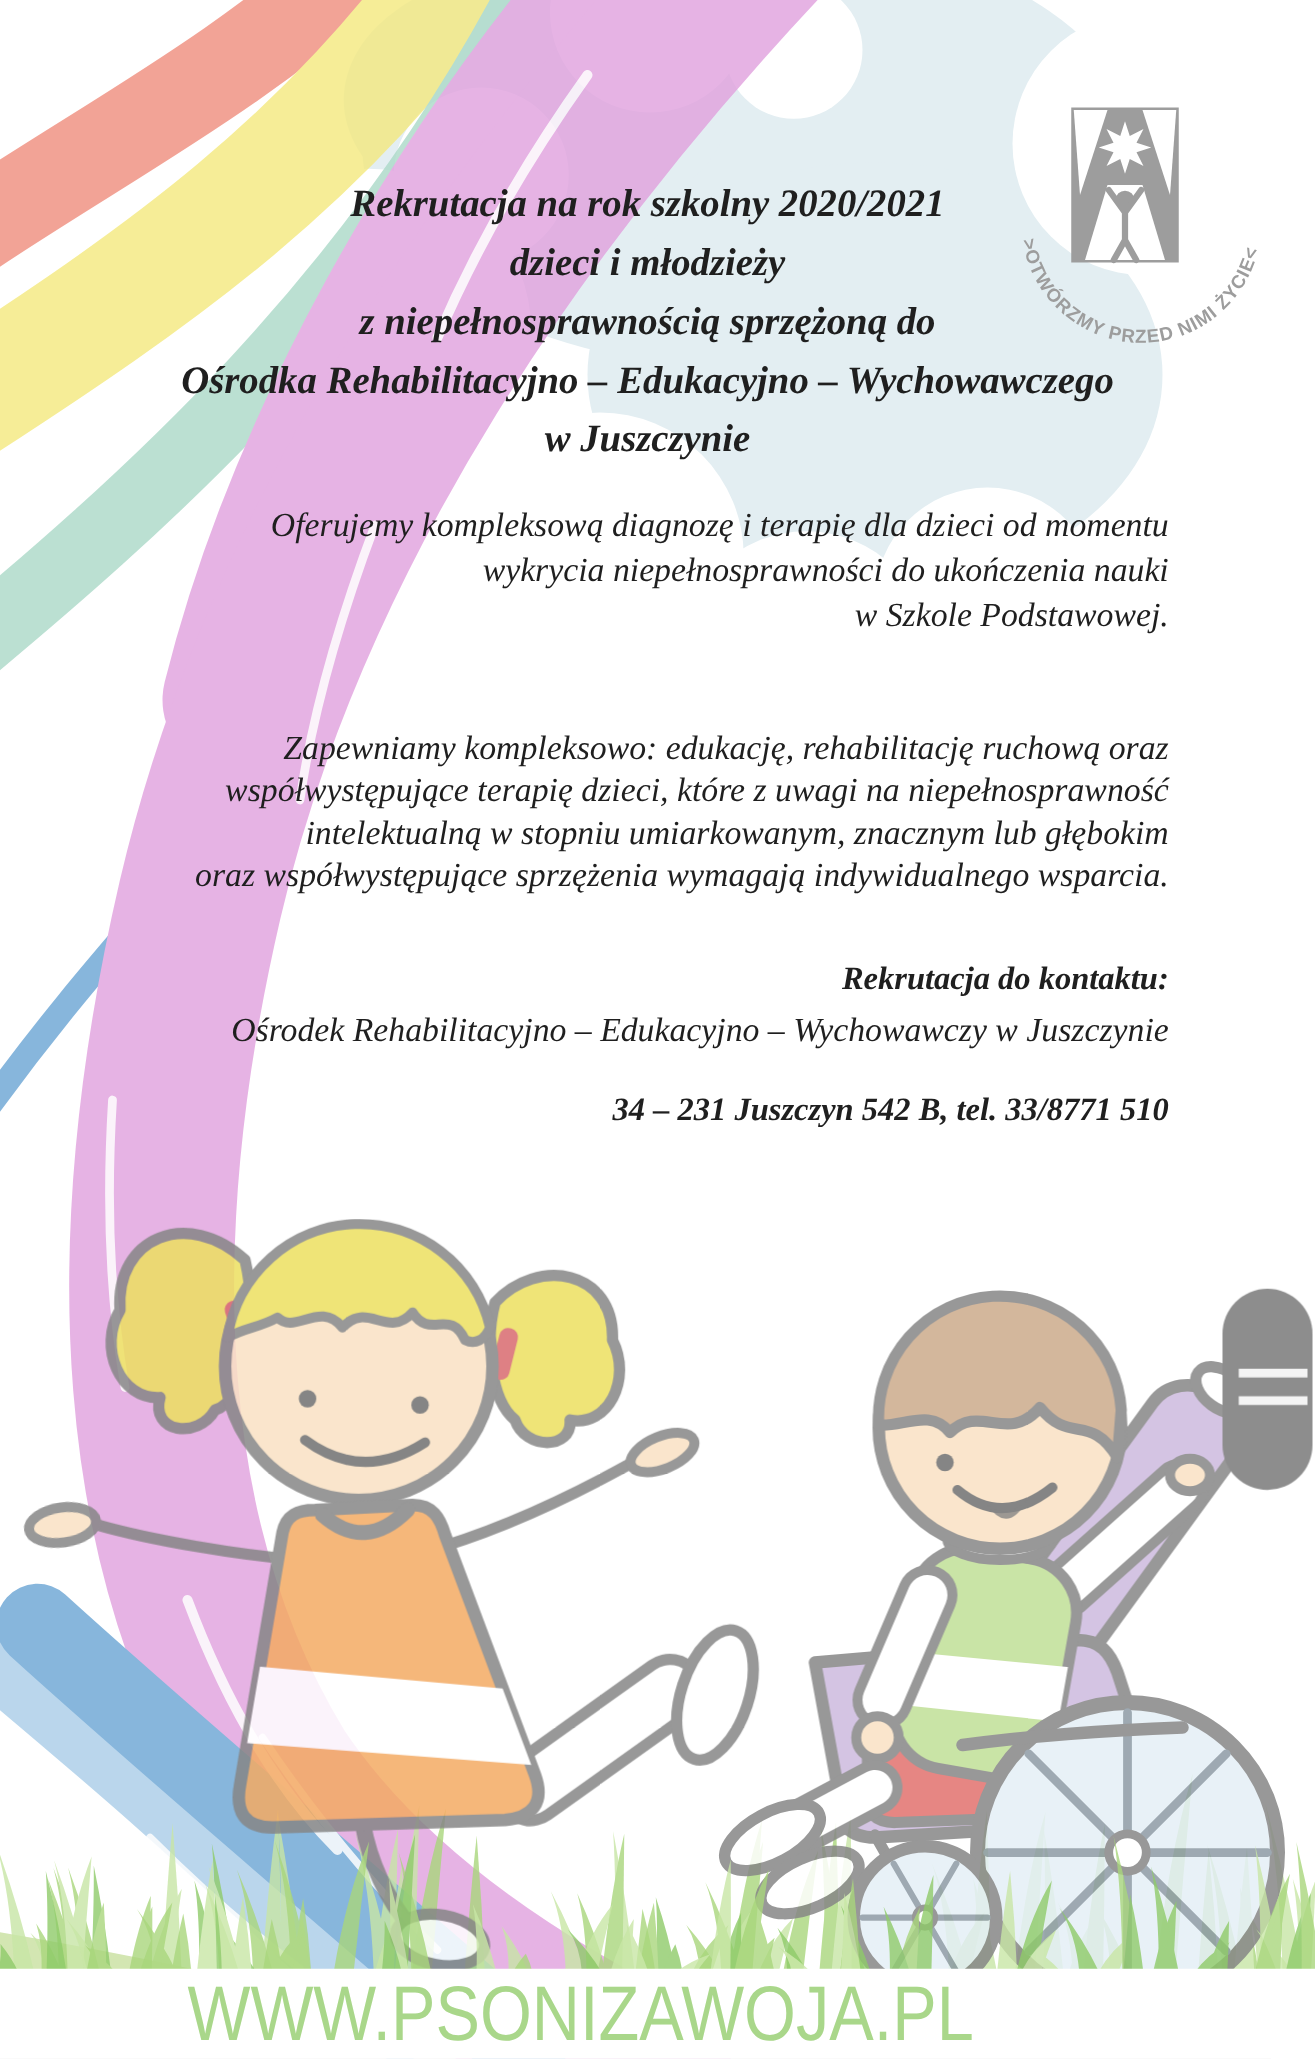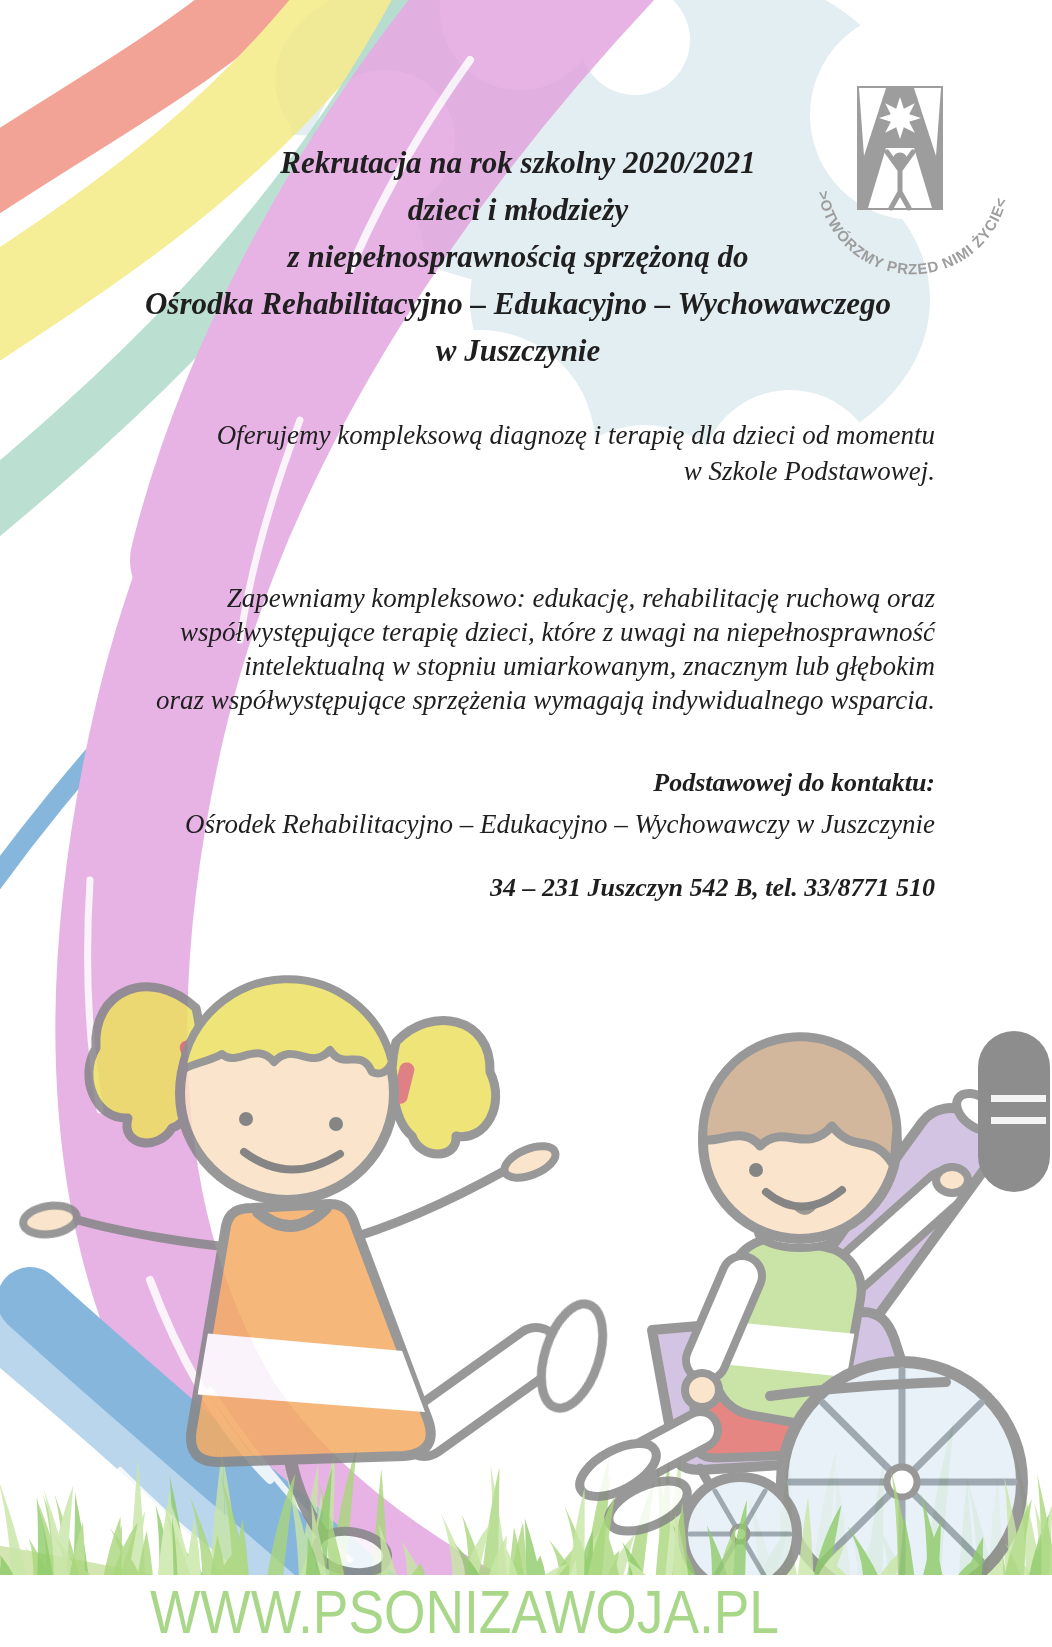--- a/index.html
+++ b/index.html
@@ -3,21 +3,21 @@
 <meta charset="utf-8">
 <style>
   html,body{margin:0;padding:0;background:#cfcfcf;}
   .stage{position:relative;width:1052px;height:1647px;background:#ffffff;overflow:hidden;
          font-family:"Liberation Serif",serif;}
   svg.art{position:absolute;left:0;top:0;width:1052px;height:1647px;}
 
   .txt{position:absolute;color:#1f1f1f;font-style:italic;}
   #title{left:108px;top:139px;width:820px;text-align:center;
          font-weight:bold;font-size:31px;line-height:47px;}
-  #para-intro{top:417px;right:117px;width:790px;text-align:right;
+  #para-intro{top:402px;right:117px;width:790px;text-align:right;
          font-size:27px;line-height:36px;font-family:Liberation Serif, serif;}
   #para-details{top:581px;right:117px;width:830px;text-align:right;
          font-size:27px;line-height:34px;}
   #contact{top:769px;right:117px;width:780px;text-align:right;}
   #contact .c-head{font-weight:bold;font-size:26px;line-height:27px;margin-bottom:14px;}
   #contact .c-org{font-size:27px;line-height:28px;margin-bottom:12px;}
   #contact .c-addr{font-weight:bold;font-size:26px;line-height:27px;margin-top:36px;}
 
   #footer-strip{position:absolute;left:0;bottom:0;width:1052px;height:72px;background:#ffffff;}
   #website{position:absolute;left:150px;top:6px;font-family:"Liberation Sans",sans-serif;
@@ -298,32 +298,33 @@
   <div id="title" class="txt">
     <div>Rekrutacja na rok szkolny 2020/2021</div>
     <div>dzieci i młodzieży</div>
     <div>z niepełnosprawnością sprzężoną do</div>
     <div>Ośrodka Rehabilitacyjno – Edukacyjno – Wychowawczego</div>
     <div>w Juszczynie</div>
   </div>
 
   <div id="para-intro" class="txt">
     <div>Oferujemy kompleksową diagnozę i terapię dla dzieci od momentu</div>
+    <div>wykrycia niepełnosprawności do ukończenia nauki</div>
     <div>w Szkole Podstawowej.</div>
   </div>
 
   <div id="para-details" class="txt">
     <div>Zapewniamy kompleksowo: edukację, rehabilitację ruchową oraz</div>
     <div>współwystępujące terapię dzieci, które z uwagi na niepełnosprawność</div>
     <div>intelektualną w stopniu umiarkowanym, znacznym lub głębokim</div>
     <div>oraz współwystępujące sprzężenia wymagają indywidualnego wsparcia.</div>
   </div>
 
   <div id="contact" class="txt">
-    <div class="c-head">Podstawowej do kontaktu:</div>
+    <div class="c-head">Rekrutacja do kontaktu:</div>
     <div class="c-org">Ośrodek Rehabilitacyjno – Edukacyjno – Wychowawczy w Juszczynie</div>
     <div class="c-addr">34 – 231 Juszczyn 542 B, tel. 33/8771 510</div>
   </div>
 
   <div id="footer-strip">
     <div id="website" style="color: rgb(169, 215, 138);">WWW.PSONIZAWOJA.PL</div>
   </div>
 
   <div id="edge-handle" style="background: rgb(141, 141, 141);">
     <div class="bar b1"></div>

